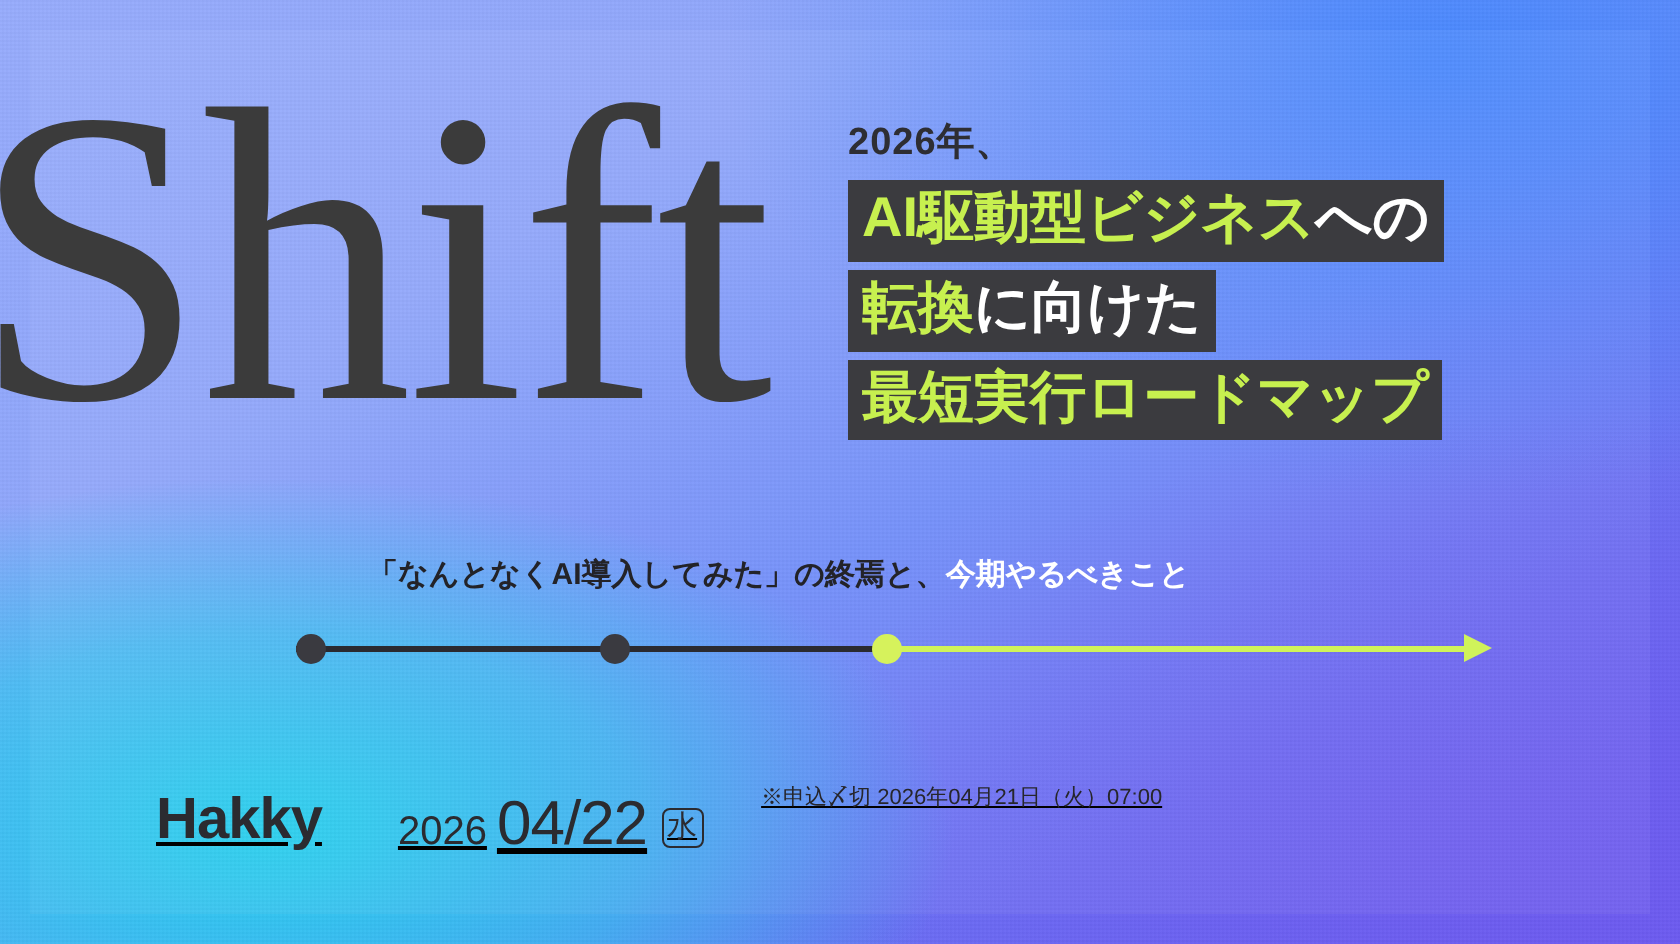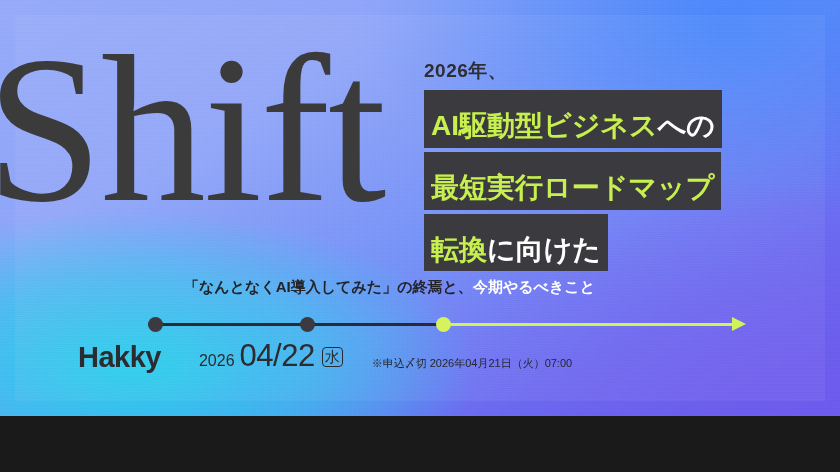--- a/index.html
+++ b/index.html
@@ -3,21 +3,21 @@
 <meta charset="utf-8">
 <style>
   html, body {
     margin: 0;
     padding: 0;
     background: #1a1a1a;
   }
   #slide {
     position: relative;
     width: 840px;
-    height: 416px;
+    height: 472px;
     overflow: hidden;
     font-family: "Liberation Sans", sans-serif;
     
     background:
       radial-gradient(ellipse 60% 55% at 16% 88%, rgba(34,211,238,0.95) 0%, rgba(34,211,238,0.55) 38%, rgba(34,211,238,0) 68%),
       radial-gradient(ellipse 70% 70% at 96% 96%, rgba(109,90,240,0.85) 0%, rgba(109,90,240,0.35) 45%, rgba(109,90,240,0) 75%),
       radial-gradient(ellipse 55% 60% at 86% 6%, rgba(56,132,255,0.75) 0%, rgba(56,132,255,0.25) 48%, rgba(56,132,255,0) 78%),
       linear-gradient(150deg, #97acfc 0%, #8fa6fb 28%, #6f8cfa 55%, #6a6ef4 78%, #6b5cf0 100%);
   }
   
@@ -65,21 +65,21 @@
     margin-bottom: 6px;
   }
   .hl-row { margin-bottom: 4px; }
   .hl-bar {
     display: inline-block;
     background: #3b3b3f;
     color: #ffffff;
     font-size: 28px;
     font-weight: 700;
     line-height: 1.28;
-    padding: 18px 7px 4px 7px;
+    padding: 1px 7px 4px 7px;
     letter-spacing: 0px;
     white-space: nowrap;
   }
   .hl-accent { color: #c7f04f; }
 
   
   #subtitle {
     position: absolute;
     left: 152px;
     top: 278px;
@@ -128,37 +128,38 @@
     border-bottom: 7px solid transparent;
     border-left: 14px solid #d0f35a;
   }
 
   
   #footer {
     position: absolute;
     left: 78px;
     bottom: 42px;
     display: flex;
-    align-items: flex-end;
-    white-space: nowrap;
+    align-items: flex-start;
+    white-space: nowrap;
+    text-decoration: underline;
   }
   #logo {
     font-size: 29px;
     font-weight: 700;
     color: #2b2b30;
     letter-spacing: -0.5px;
   }
   #datetime {
     margin-left: 38px;
     display: flex;
     align-items: baseline;
     color: #2b2b30;
   }
   #datetime .yr {
-    font-size: 16px;
+    font-size: 20px;
     font-weight: 500;
     margin-right: 5px;
   }
   #datetime .md {
     font-size: 31px;
     font-weight: 400;
     letter-spacing: -0.5px;
   }
   #datetime .dow {
     font-size: 15px;
@@ -196,25 +197,25 @@
   <div id="shift-word">Shift</div>
 
   <div id="headline">
     <div class="year">2026年、</div>
 
     <div class="hl-row">
       <span class="hl-bar"><span class="hl-accent">AI駆動型ビジネス</span><span>への</span></span>
     </div>
 
     <div class="hl-row">
+      <span class="hl-bar"><span class="hl-accent">転換</span><span>に向けた</span></span>
+    </div>
+
+    <div class="hl-row">
       <span class="hl-bar"><span class="hl-accent">最短実行ロードマップ</span></span>
-    </div>
-
-    <div class="hl-row">
-      <span class="hl-bar"><span class="hl-accent">転換</span><span>に向けた</span></span>
     </div>
   </div>
 
   <div id="subtitle"><span class="sub-dark">「なんとなくAI導入してみた」の終焉と、</span><span class="sub-light">今期やるべきこと</span></div>
 
   <div id="timeline">
     <div class="track-dark"></div>
     <div class="track-green"></div>
     <div class="dot d1"></div>
     <div class="dot d2"></div>

